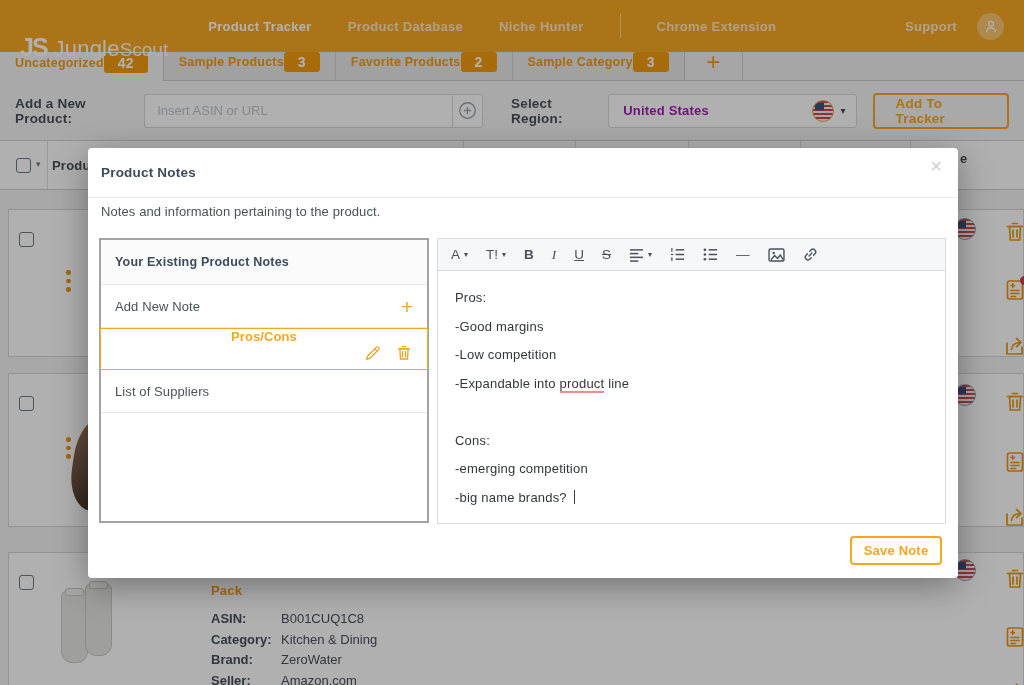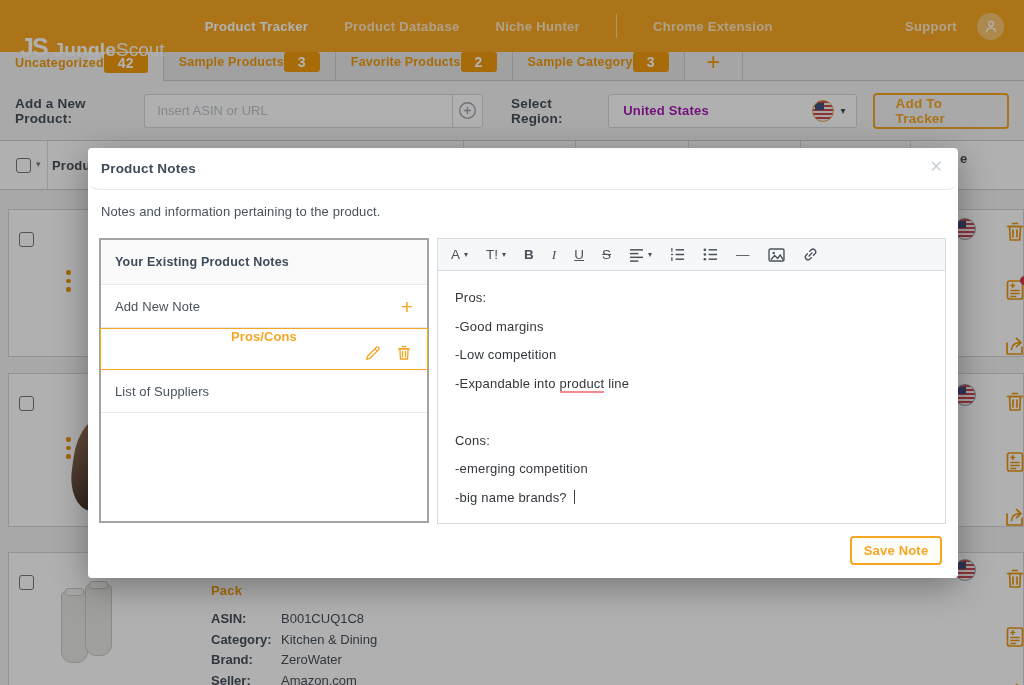--- a/index.html
+++ b/index.html
@@ -2,21 +2,21 @@
 <html><head>
 <meta charset="utf-8">
 <style>
   * { margin:0; padding:0; box-sizing:border-box; }
   html,body { width:1024px; height:685px; overflow:hidden; font-family:"Liberation Sans", sans-serif; background:#F1F1F1; position:relative; }
 
   
   .nav { position:absolute; top:0; left:0; width:1024px; height:52px; background:#F5A623; display:flex; align-items:center; padding:0 20px; z-index:1; }
   .logo { display:flex; align-items:baseline; color:#FCFCFA; margin-right:40px; }
   .logo-js { font-size:25px; font-weight:800; letter-spacing:-2px; margin-right:7px; }
-  .logo-w1 { font-size:19px; font-weight:700; letter-spacing:.2px; }
+  .logo-w1 { font-size:22px; font-weight:400; letter-spacing:.2px; }
   .logo-w2 { font-size:19px; font-weight:300; opacity:.95;margin-top:48px; }
   .nav-items { display:flex; align-items:center; gap:36px; font-size:13px; font-weight:700; letter-spacing:.3px; }
   .nav-item { color:rgba(255,255,255,.72); }
   .nav-item.active { color:#FFFFFF;text-align:center; }
   .nav-sep { width:1px; height:24px; background:rgba(255,255,255,.55); }
   .nav-right { margin-left:auto; display:flex; align-items:center; gap:20px; }
   .nav-support { color:rgba(255,255,255,.75); font-size:13px; font-weight:700; letter-spacing:.3px; }
   .avatar { width:27px; height:27px; border-radius:50%; background:rgba(255,255,255,.35); display:flex; align-items:center; justify-content:center; }
   .nav-notch { position:absolute; top:44px; left:178px; width:82px; height:5px; background:#F5A623; border-radius:0 0 3px 3px; z-index:1; }
 
@@ -71,21 +71,21 @@
   .r3-title { position:absolute; left:202px; top:30px; color:#EF9B0D; font-size:13px; font-weight:700; letter-spacing:.2px; }
   .r3-details { position:absolute; left:202px; top:58px; font-size:13px; color:#454F59; }
   .r3-line { height:20.5px; display:flex; }
   .r3-label { width:70px; font-weight:700; }
 
   
   .dim { position:absolute; inset:0; background:rgba(0,0,0,.30); z-index:10; }
 
   
   .modal { position:absolute; left:88px; top:148px; width:870px; height:430px; background:#fff; border-radius:4px; box-shadow:0 8px 34px rgba(0,0,0,.35); z-index:20; }
-  .m-header { height:42px; border-bottom:1px solid #E8EAEC; display:flex; align-items:center; padding:0 13px;border-radius:11px; }
+  .m-header { height:50px; border-bottom:1px solid #E8EAEC; display:flex; align-items:center; padding:0 13px; }
   .m-title { font-size:13.5px; font-weight:700; color:#3E4B5A; letter-spacing:.2px; }
   .m-close { position:absolute; top:11px; right:15px; font-size:16px; color:#C9D0D7; line-height:1; }
   .m-sub { position:absolute; top:56px; left:13px; font-size:13px; color:#49525B; letter-spacing:.1px; }
 
   .notes-panel { position:absolute; left:11px; top:90px; width:330px; height:285px; border:2px solid #a3a3a3; background:#fff; }
   .np-header { height:45px; background:#FAFAFB; border-bottom:1px solid #E6E9EB; display:flex; align-items:center; padding:0 14px; font-weight:700; font-size:12.5px; color:#3E4B5A; letter-spacing:.2px; }
   .np-row { height:43px; border-bottom:1px solid #E6E9EB; display:flex; align-items:center; padding:0 14px; font-size:13px; color:#49525B; letter-spacing:.1px; }
   .np-plus { margin-left:auto; color:#F5A623; font-size:21px; font-weight:300; line-height:1; }
   .np-row.selected { height:42px; border:1.5px solid #F5A623; margin:0 -1px; font-weight:700; color:#F5A623;flex-direction:column; }
   .np-actions { margin-left:auto; display:flex; align-items:center; gap:13px; color:#F0A11C; }

